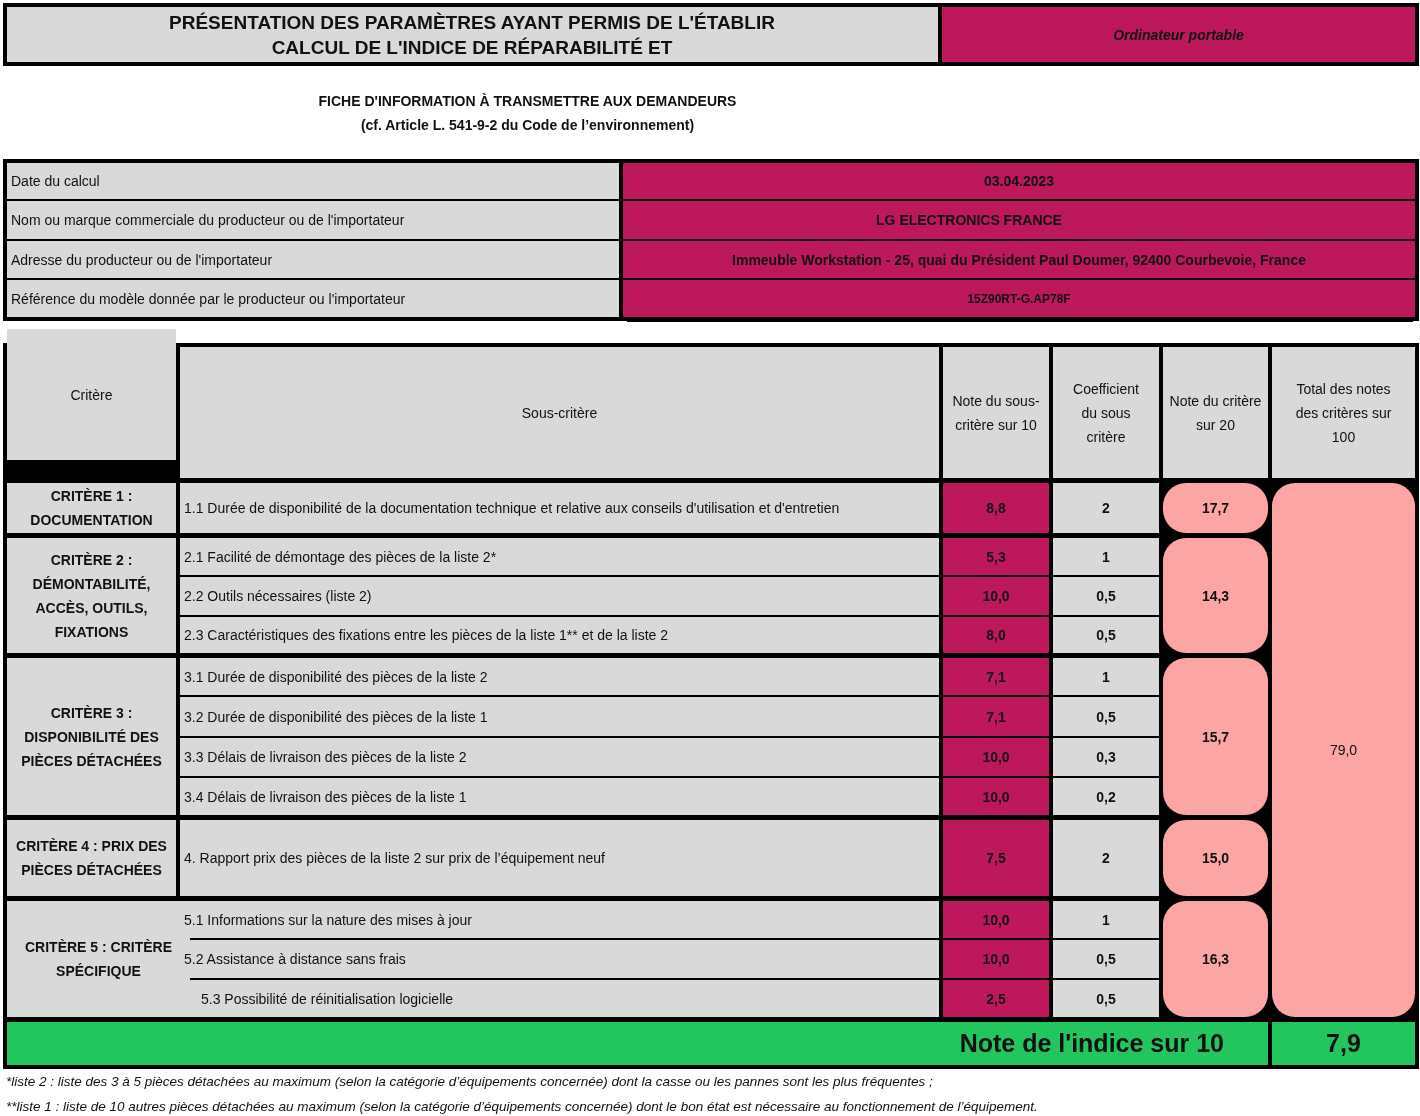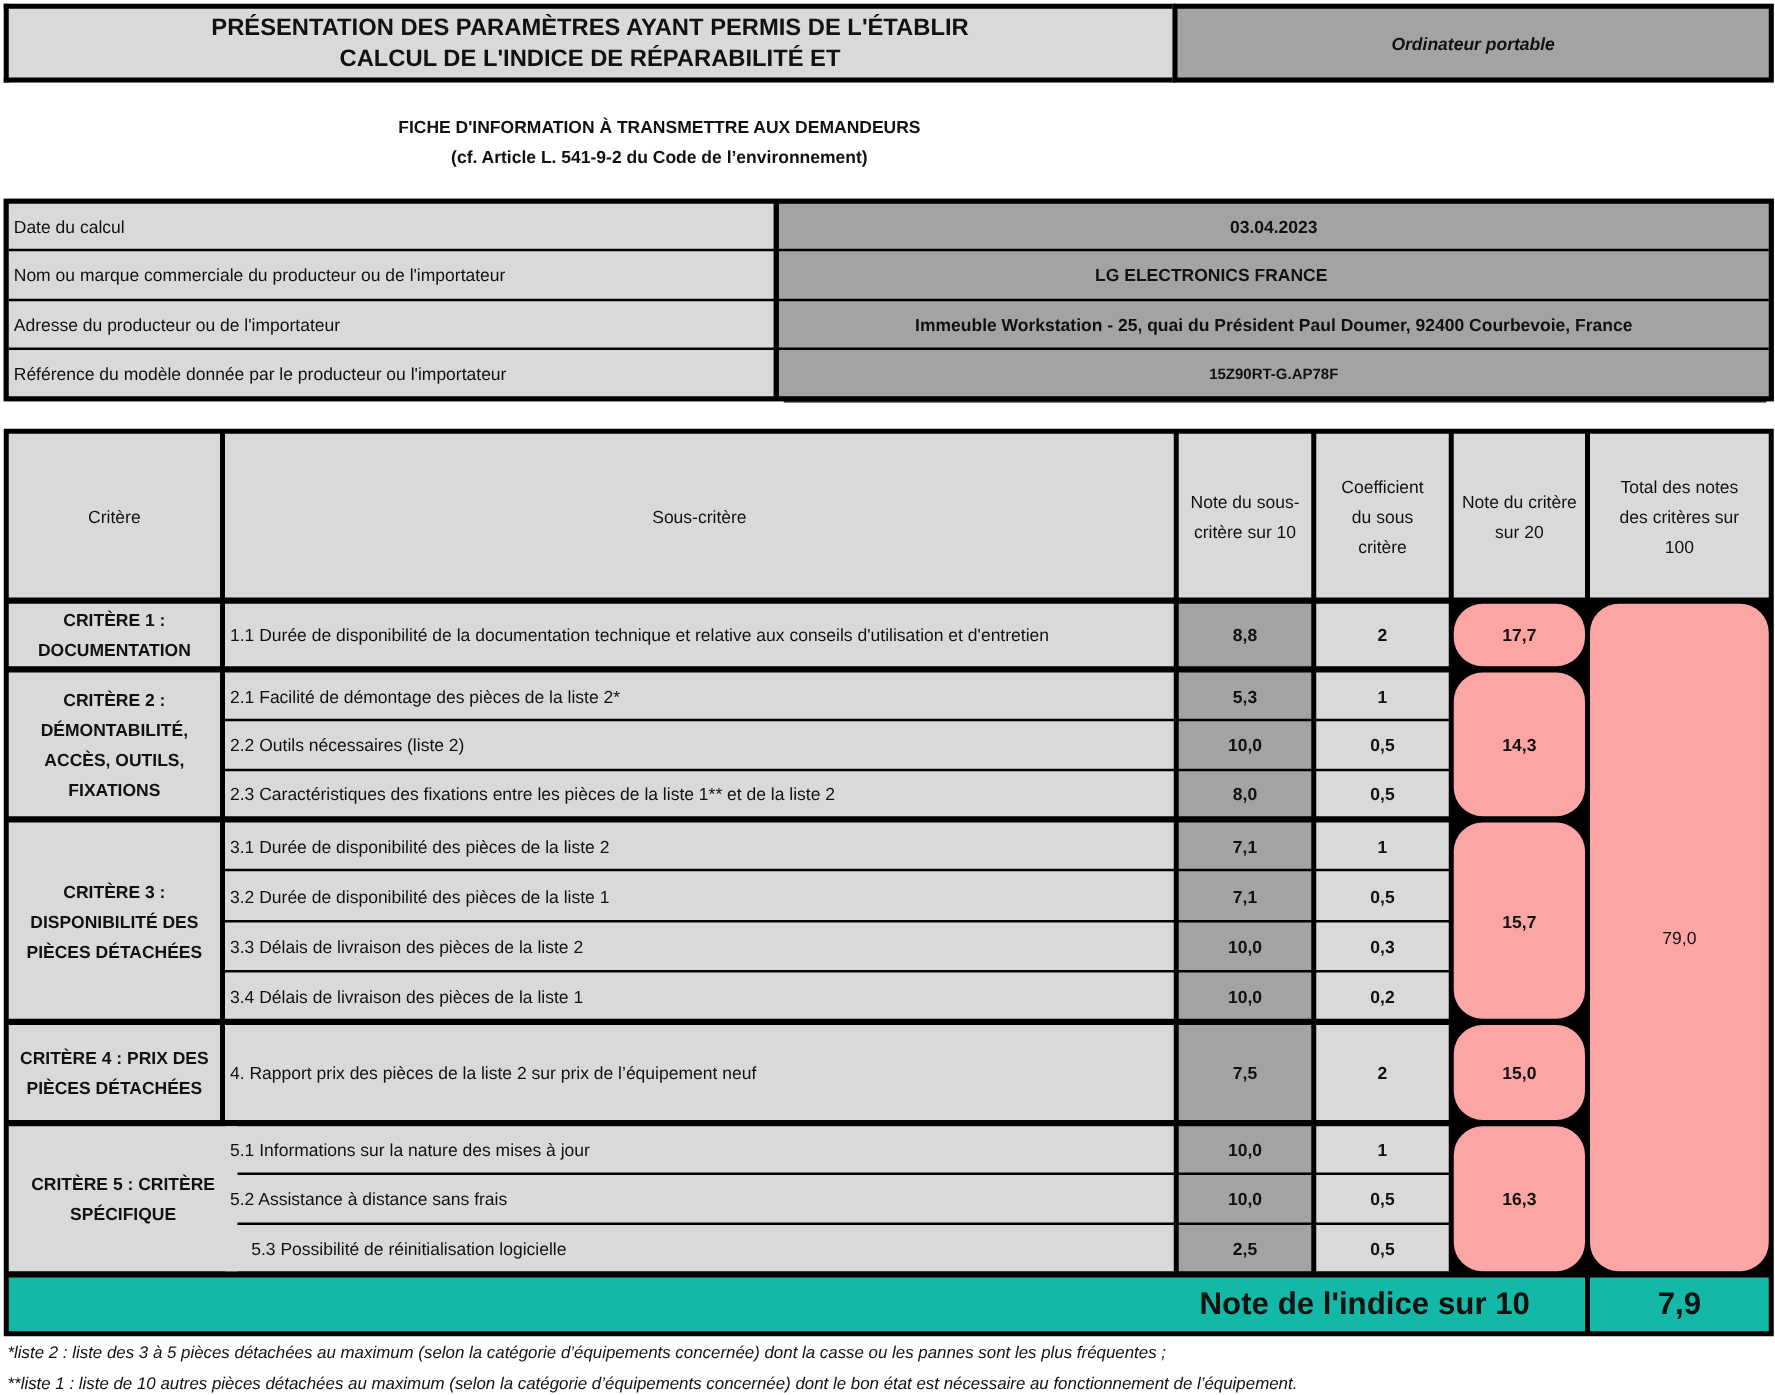--- a/index.html
+++ b/index.html
@@ -1,21 +1,21 @@
 <!DOCTYPE html>
 <html><head>
 <meta charset="utf-8">
 <style>
   * { box-sizing: border-box; margin: 0; padding: 0; }
   body { width: 1420px; height: 1116px; background: #fff; font-family: "Liberation Sans", sans-serif; color: #111; position: relative; overflow: hidden; }
   .abs { position: absolute; }
   .grey { background: #d9d9d9; }
-  .white { background: #a3a3a3; }
+  .white { background: #be185d; }
   .lgreen { background: #fca5a5; border-radius: 23px; }
-  .green { background: #14b8a6; }
+  .green { background: #22c55e; }
   .cell { position: absolute; display: flex; align-items: center; justify-content: center; text-align: center; }
   .left { justify-content: flex-start; text-align: left; padding-left: 4px; }
   .b { font-weight: bold; }
   .hline { position: absolute; background: #000; }
   .vline { position: absolute; background: #000; }
 </style>
 </head>
 <body>
 
 <div class="abs grey" style="left:3px;top:3px;width:938px;height:63px;border:4px solid #000;border-right:none;"></div>
@@ -44,21 +44,21 @@
 <div class="cell left" style="left:7px;top:201px;width:612px;height:38px;font-size:14px;">Nom ou marque commerciale du producteur ou de l'importateur</div>
 <div class="cell b" style="left:623px;top:201px;width:692px;height:38px;font-size:14px;">LG ELECTRONICS FRANCE</div>
 <div class="cell left" style="left:7px;top:241px;width:612px;height:37px;font-size:14px;">Adresse du producteur ou de l'importateur</div>
 <div class="cell b" style="left:623px;top:241px;width:792px;height:37px;font-size:14px;">Immeuble Workstation - 25, quai du Président Paul Doumer, 92400 Courbevoie, France</div>
 <div class="cell left" style="left:7px;top:280px;width:612px;height:37px;font-size:14px;">Référence du modèle donnée par le producteur ou l'importateur</div>
 <div class="cell b" style="left:623px;top:280px;width:792px;height:37px;font-size:12px;">15Z90RT-G.AP78F</div>
 <div class="hline" style="left:627px;top:321px;width:786px;height:1px;"></div>
 
 <div class="abs" style="left:3px;top:343px;width:1416px;height:726px;background:#000;"></div>
 
-<div class="cell grey" style="left:7px;top:347px;width:169px;height:131px;font-size:14px;">Critère</div>
+<div class="cell grey" style="left:7px;top:329px;width:169px;height:131px;font-size:14px;">Critère</div>
 <div class="cell grey" style="left:180px;top:347px;width:759px;height:131px;font-size:14px;">Sous-critère</div>
 <div class="cell grey" style="left:943px;top:347px;width:106px;height:131px;font-size:14px;line-height:24px;padding:0 2px;">Note du sous-critère sur 10</div>
 <div class="cell grey" style="left:1053px;top:347px;width:106px;height:131px;font-size:14px;line-height:24px;padding:0 12px;">Coefficient du sous critère</div>
 <div class="cell grey" style="left:1163px;top:347px;width:105px;height:131px;font-size:14px;line-height:24px;padding:0 2px;">Note du critère sur 20</div>
 <div class="cell grey" style="left:1272px;top:347px;width:143px;height:131px;font-size:14px;line-height:24px;padding:0 12px;">Total des notes des critères sur 100</div>
 
 <div class="cell lgreen" style="left:1272px;top:483px;width:143px;height:534px;font-size:14px;">79,0</div>
 
 <div class="cell grey b" style="left:7px;top:483px;width:169px;height:50px;font-size:14px;line-height:24px;padding:0 12px;">CRITÈRE 1 : DOCUMENTATION</div>
 <div class="cell grey left" style="left:180px;top:483px;width:759px;height:50px;font-size:14px;line-height:25px;padding-right:40px;">1.1 Durée de disponibilité de la documentation technique et relative aux conseils d'utilisation et d'entretien</div>

